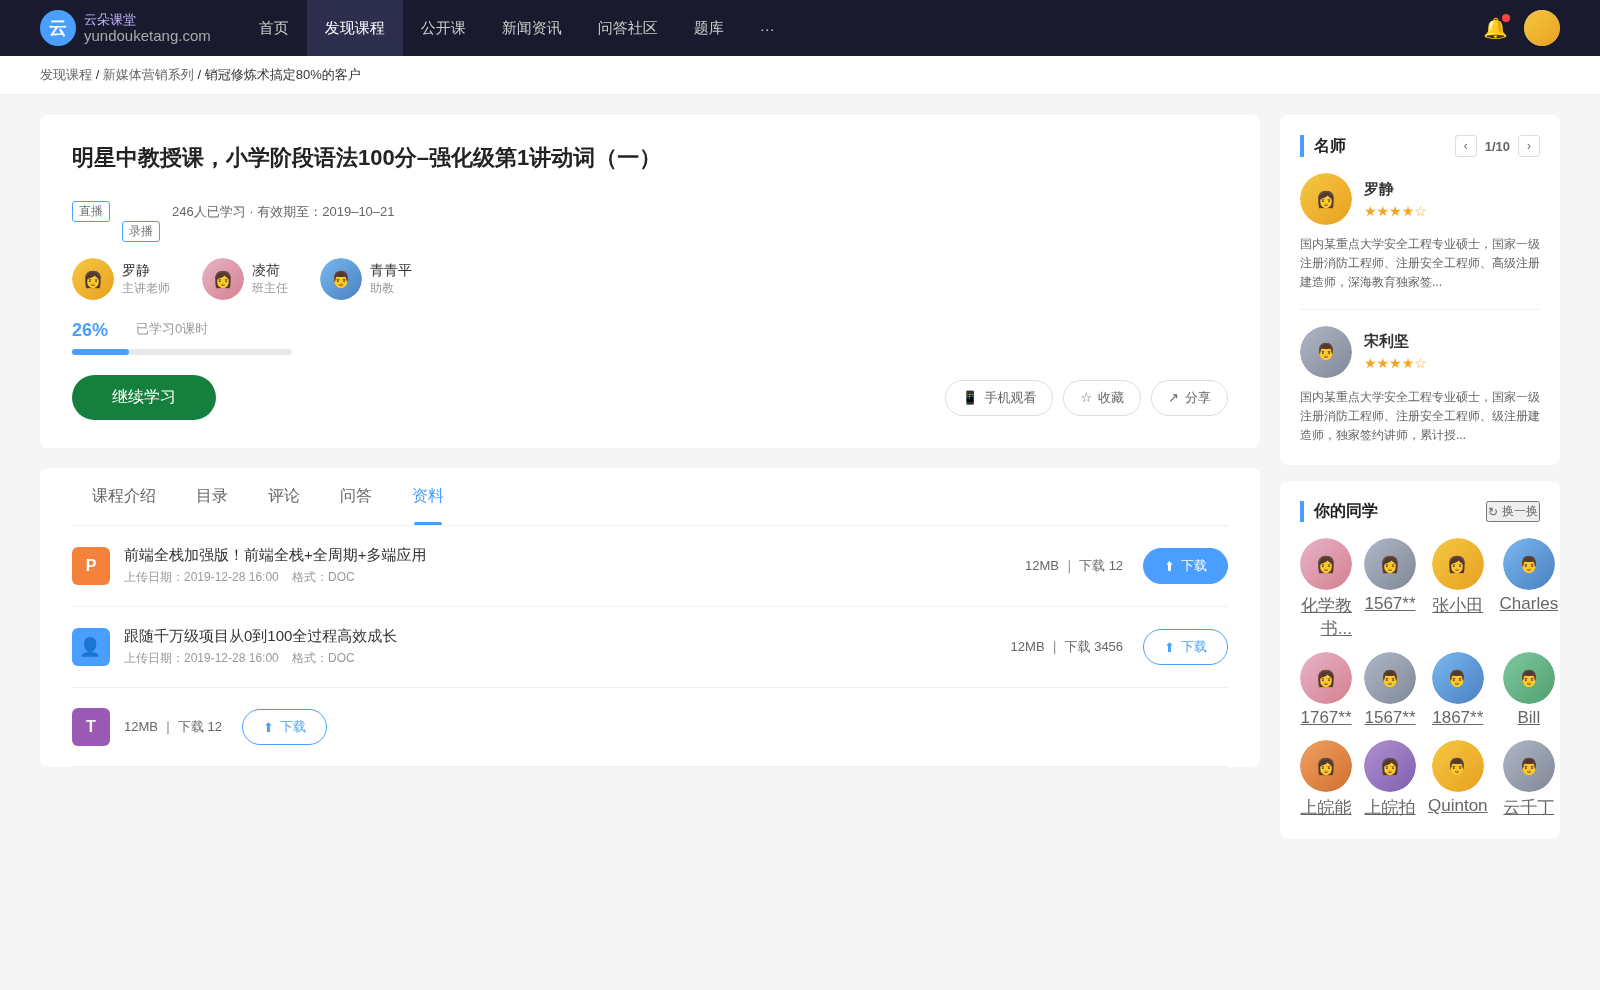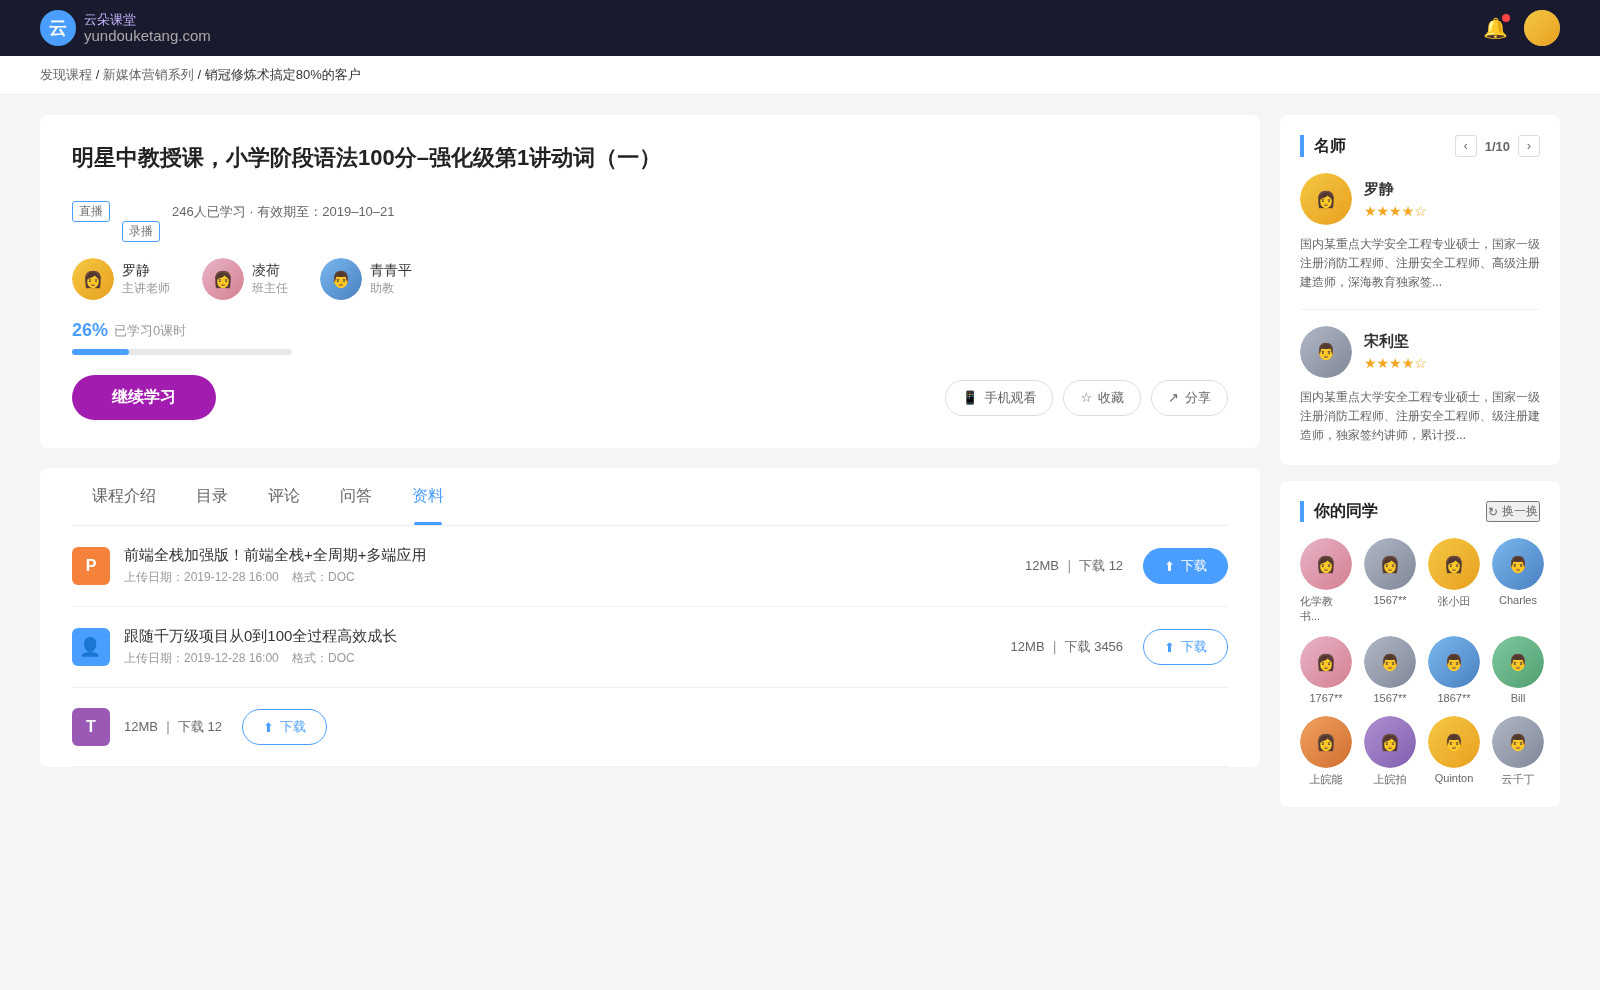--- a/index.html
+++ b/index.html
@@ -50,28 +50,28 @@
     .avatar-placeholder { width: 100%; height: 100%; border-radius: 50%; display: flex; align-items: center; justify-content: center; font-size: 16px; }
     .av-yellow { background: linear-gradient(135deg, #f5c842, #e8a020); }
     .av-pink { background: linear-gradient(135deg, #e8b4c8, #d48090); }
     .av-blue { background: linear-gradient(135deg, #7ab8f0, #4a80c0); }
     .av-green { background: linear-gradient(135deg, #80c8a0, #50a070); }
     .av-gray { background: linear-gradient(135deg, #b0b8c8, #808898); }
     .av-orange { background: linear-gradient(135deg, #f0a060, #d07030); }
     .av-purple { background: linear-gradient(135deg, #b090d0, #8060b0); }
 
     .progress-section { margin-bottom: 20px; }
-    .progress-label { display: flex; align-items: center; gap: 6px; margin-bottom: 8px; }
+    .progress-label { display: flex; gap: 28px; margin-bottom: 8px; }
     .progress-pct { font-size: 18px; font-weight: bold; color: #4a9eff; }
     .progress-desc { font-size: 13px; color: #999; }
     .progress-bar { width: 220px; height: 6px; background: #e8e8e8; border-radius: 3px; }
     .progress-fill { height: 100%; background: #4a9eff; border-radius: 3px; }
 
     .course-actions { display: flex; align-items: center; gap: 16px; }
-    .btn-primary { background: #a21caf; color: white; border: none; border-radius: 24px; padding: 12px 40px; font-size: 16px; cursor: pointer; font-weight: 700; }
+    .btn-primary { background: #15803d; color: white; border: none; border-radius: 24px; padding: 12px 40px; font-size: 16px; cursor: pointer; font-weight: 400; }
     .btn-action { display: flex; align-items: center; gap: 6px; color: #666; border: 1px solid #ddd; border-radius: 20px; padding: 8px 16px; cursor: pointer; font-size: 13px; background: white; margin-left: auto; }
     .btn-action + .btn-action { margin-left: 0; }
     .actions-right { display: flex; gap: 10px; margin-left: auto; }
 
     
     .tabs-section { background: white; border-radius: 8px; padding: 0 32px; }
     .tabs { display: flex; gap: 0; border-bottom: 1px solid #eee; }
     .tab { padding: 18px 20px; font-size: 16px; color: #666; cursor: pointer; position: relative; }
     .tab.active { color: #4a9eff; }
     .tab.active::after { content: ''; position: absolute; bottom: 0; left: 50%; transform: translateX(-50%); width: 28px; height: 3px; background: #4a9eff; border-radius: 2px; }
@@ -104,36 +104,45 @@
     .tp-avatar { width: 52px; height: 52px; border-radius: 50%; overflow: hidden; flex-shrink: 0; }
     .tp-info { flex: 1; }
     .tp-name { font-size: 15px; font-weight: bold; color: #333; margin-bottom: 4px; }
     .stars { color: #f5a623; font-size: 14px; }
     .tp-desc { font-size: 12px; color: #666; line-height: 1.6; }
 
     
     .students-grid { display: grid; grid-template-columns: repeat(4, 1fr); gap: 12px; }
     .student-item { display: flex; flex-direction: column; align-items: center; gap: 4px; }
     .student-avatar { width: 52px; height: 52px; border-radius: 50%; overflow: hidden; }
-    .student-name { font-size: 11px; color: #666; text-align: left; }
+    .student-name { font-size: 17px; color: #666; text-align: right; text-decoration: underline; }
 
     .refresh-btn { font-size: 12px; color: #666; cursor: pointer; display: flex; align-items: center; gap: 4px; }
 
     .sidebar-title-left { display: flex; align-items: flex-end; gap: 0; }
   </style>
 </head>
 <body>
 
 <nav class="nav">
   <div class="nav-logo">
     <div class="nav-logo-icon">云</div>
     <div>
       <div class="nav-logo-text">云朵课堂</div>
       <div class="nav-logo-sub">yundouketang.com</div>
     </div>
+  </div>
+  <div class="nav-items">
+    <div class="nav-item">首页</div>
+    <div class="nav-item active">发现课程</div>
+    <div class="nav-item">公开课</div>
+    <div class="nav-item">新闻资讯</div>
+    <div class="nav-item">问答社区</div>
+    <div class="nav-item">题库</div>
+    <div class="nav-item">···</div>
   </div>
   <div class="nav-right">
     <div class="nav-bell">
       🔔
       <div class="nav-bell-dot"></div>
     </div>
     <div class="nav-avatar">
       <div class="nav-avatar-img av-yellow"></div>
     </div>
   </div>

